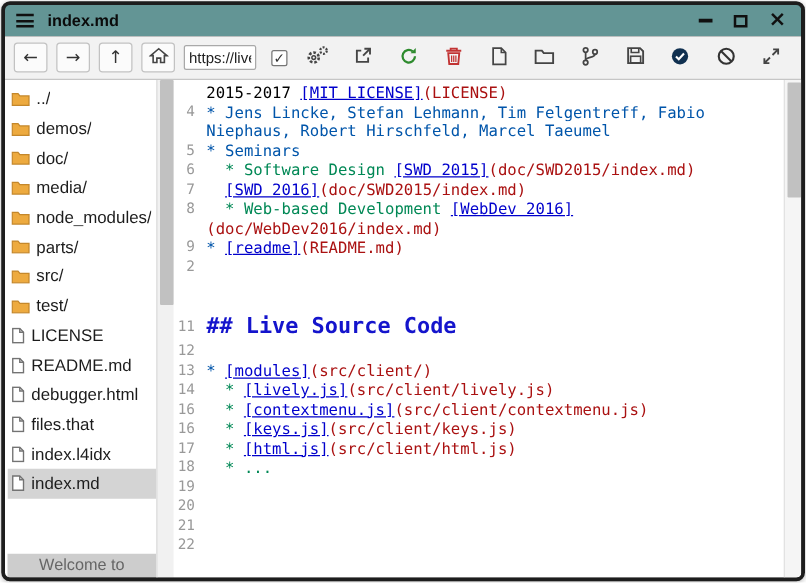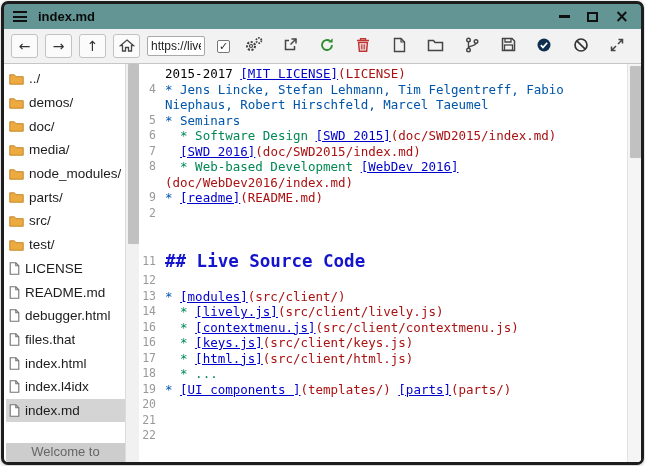--- a/index.html
+++ b/index.html
@@ -299,29 +299,20 @@
             </span>
             <span class="sb-label">files.that</span>
           </div>
           <div class="sb-item">
             <span class="sb-icon">
               <svg width="11" height="13" viewBox="0 0 11 13">
                 <path d="M1.2.8h5.6l3 3v8.4H1.2z" fill="#fff" stroke="#737373" stroke-width="1.1"></path>
                 <path d="M6.8.8v3h3" fill="none" stroke="#737373" stroke-width="1.1"></path>
               </svg>
             </span>
-            <span class="sb-label">index.html</span>
-          </div>
-          <div class="sb-item">
-            <span class="sb-icon">
-              <svg width="11" height="13" viewBox="0 0 11 13">
-                <path d="M1.2.8h5.6l3 3v8.4H1.2z" fill="#fff" stroke="#737373" stroke-width="1.1"></path>
-                <path d="M6.8.8v3h3" fill="none" stroke="#737373" stroke-width="1.1"></path>
-              </svg>
-            </span>
             <span class="sb-label">index.l4idx</span>
           </div>
           <div class="sb-item selected">
             <span class="sb-icon">
               <svg width="11" height="13" viewBox="0 0 11 13">
                 <path d="M1.2.8h5.6l3 3v8.4H1.2z" fill="#fff" stroke="#737373" stroke-width="1.1"></path>
                 <path d="M6.8.8v3h3" fill="none" stroke="#737373" stroke-width="1.1"></path>
               </svg>
             </span>
             <span class="sb-label">index.md</span>
@@ -401,21 +392,20 @@
           <div class="row">
             <span class="gutter">17</span>
             <span class="code"><span class="c-l2">  * </span><span class="c-link">[html.js]</span><span class="c-url">(src/client/html.js)</span></span>
           </div>
           <div class="row">
             <span class="gutter">18</span>
             <span class="code"><span class="c-l2">  * ...</span></span>
           </div>
           <div class="row">
             <span class="gutter">19</span>
-            <span class="code"><span class="c-l1">* </span><span class="c-link">[UI components ]</span><span class="c-url">(templates/)</span><span class="c-plain"> </span><span class="c-link">[parts]</span><span class="c-url">(parts/)</span></span>
           </div>
           <div class="row">
             <span class="gutter">20</span>
             <span class="code"></span>
           </div>
           <div class="row">
             <span class="gutter">21</span>
             <span class="code"></span>
           </div>
           <div class="row">

